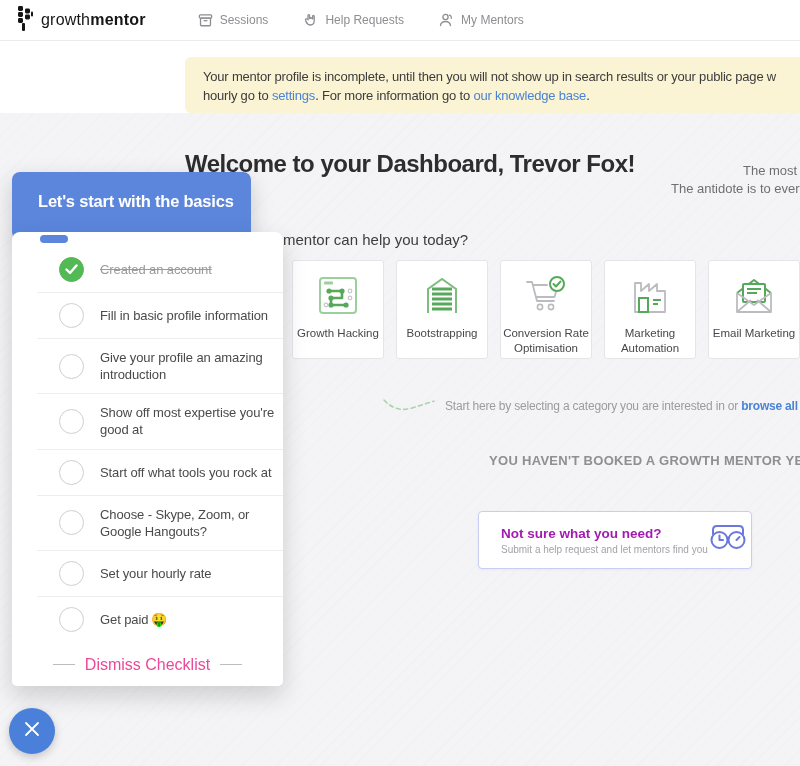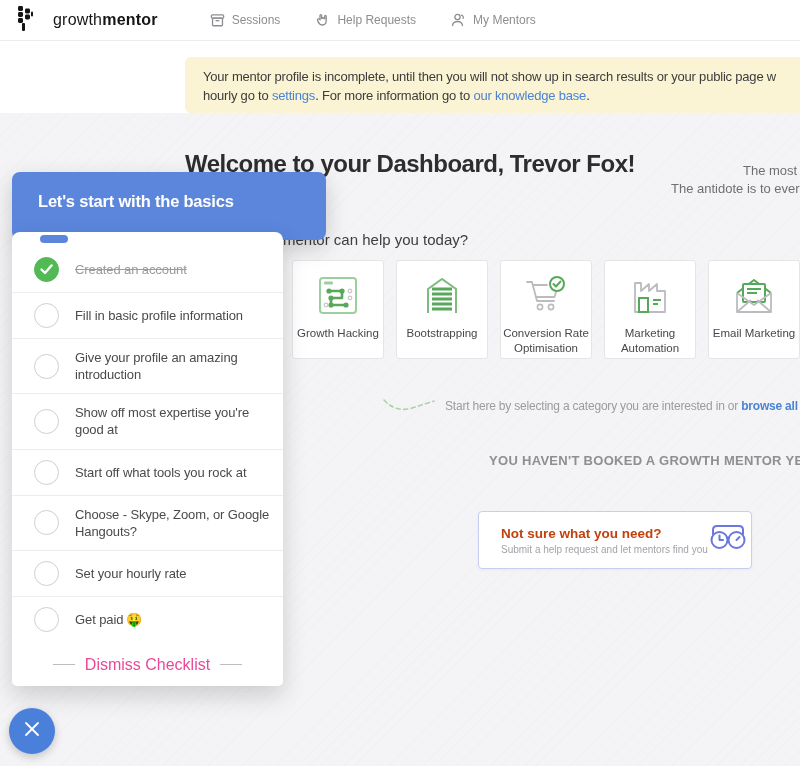--- a/index.html
+++ b/index.html
@@ -4,21 +4,21 @@
 <style>
   * { margin:0; padding:0; box-sizing:border-box; }
   html,body { width:800px; height:766px; overflow:hidden; }
   body { font-family:"Liberation Sans", sans-serif; background:#fff; }
   #screen { position:relative; width:800px; height:766px; overflow:hidden; background:#fff; }
 
   
   .navbar { position:absolute; top:0; left:0; width:800px; height:41px; background:#fff;
             border-bottom:1px solid #ececec; display:flex; align-items:center; z-index:5; }
   .logo { display:flex; align-items:center; gap:8px; margin-left:18px; cursor:pointer; }
-  .logo-text { font-size:16px; color:#161616; letter-spacing:.2px;margin-left:12px; }
+  .logo-text { font-size:16px; color:#161616; letter-spacing:.2px; }
   .logo-text .bold { font-weight:700; }
   .nav-items { display:flex; align-items:center; margin-left:52px; gap:34px; }
   .nav-item { display:flex; align-items:center; gap:7px; color:#8d8d92; font-size:12px; cursor:pointer; }
   .nav-item svg { display:block; }
 
   
   .main-bg { position:absolute; top:113px; left:0; width:800px; height:653px;
              background:#f4f4f6;
              background-image:repeating-linear-gradient(135deg, rgba(0,0,0,0.01) 0 1px, transparent 1px 8px); }
 
@@ -50,33 +50,33 @@
                 color:#9b9ba0; white-space:nowrap; }
   .start-text a { color:#4a83d4; text-decoration:none; font-weight:700; cursor:pointer; }
   .no-booking { position:absolute; top:453px; left:489px; font-size:13px; font-weight:700;
                 letter-spacing:.3px; color:#8e8e93; white-space:nowrap; }
 
   
   .help-card { position:absolute; top:511px; left:478px; width:274px; height:58px; background:#fff;
                border:1px solid #c9cdf1; border-radius:4px; box-shadow:0 1px 3px rgba(90,100,220,.08);
                display:flex; align-items:center; justify-content:space-between; padding:0 16px 0 22px;
                cursor:pointer; }
-  .help-card .hc-title { font-size:13.5px; font-weight:700; color:#c2410c; }
+  .help-card .hc-title { font-size:13.5px; font-weight:700; color:#a21caf; }
   .help-card .hc-sub { font-size:10px; color:#a2a2a8; margin-top:3px; white-space:nowrap; }
 
   
   .panel { position:absolute; top:172px; left:12px; width:271px; z-index:20; }
-  .panel-header { position:absolute; top:0; left:0; width:314px; height:68px; background:#5b86dc;
+  .panel-header { position:absolute; top:0; left:0; width:239px; height:68px; background:#5b86dc;
                   border-radius:8px; box-shadow:0 8px 22px rgba(0,0,0,.18); }
   .panel-header .ph-title { padding:20px 0 0 26px; color:#fff; font-size:16.5px; font-weight:700;
                             letter-spacing:-0.2px; }
   .panel-body { position:absolute; top:60px; left:0; width:271px; height:454px; background:#fff;
                 border-radius:8px 8px 5px 5px; box-shadow:0 10px 24px rgba(0,0,0,.16); overflow:hidden; }
   .progress { margin:3px 0 0 28px; width:28px; height:8px; border-radius:4px; background:#5b86dc; }
-  .cl-list { margin-top:4px; }
+  .cl-list { margin-top:4px;padding-left:25px; }
   .cl-row { display:flex; align-items:center; gap:16px; padding:10px 8px 10px 22px;
             border-bottom:1px solid #ededee; cursor:pointer; }
   .cl-row:last-of-type { border-bottom:none; }
   .cl-circle { flex:0 0 25px; width:25px; height:25px; border-radius:50%;
                border:1.5px solid #cfcfcf; background:#fff; display:flex; align-items:center; justify-content:center; }
   .cl-row.done .cl-circle { background:#52b954; border-color:#52b954; }
   .cl-label { font-size:13px; line-height:1.32; color:#4a4a4a; letter-spacing:-0.1px; }
   .cl-row.done .cl-label { color:#9b9b9b; text-decoration:line-through; }
   .dismiss { display:flex; align-items:center; justify-content:center; gap:10px; padding:14px 0 12px 0; cursor:pointer; }
   .dismiss .dash { width:22px; height:1px; background:#bdbdbd; }

